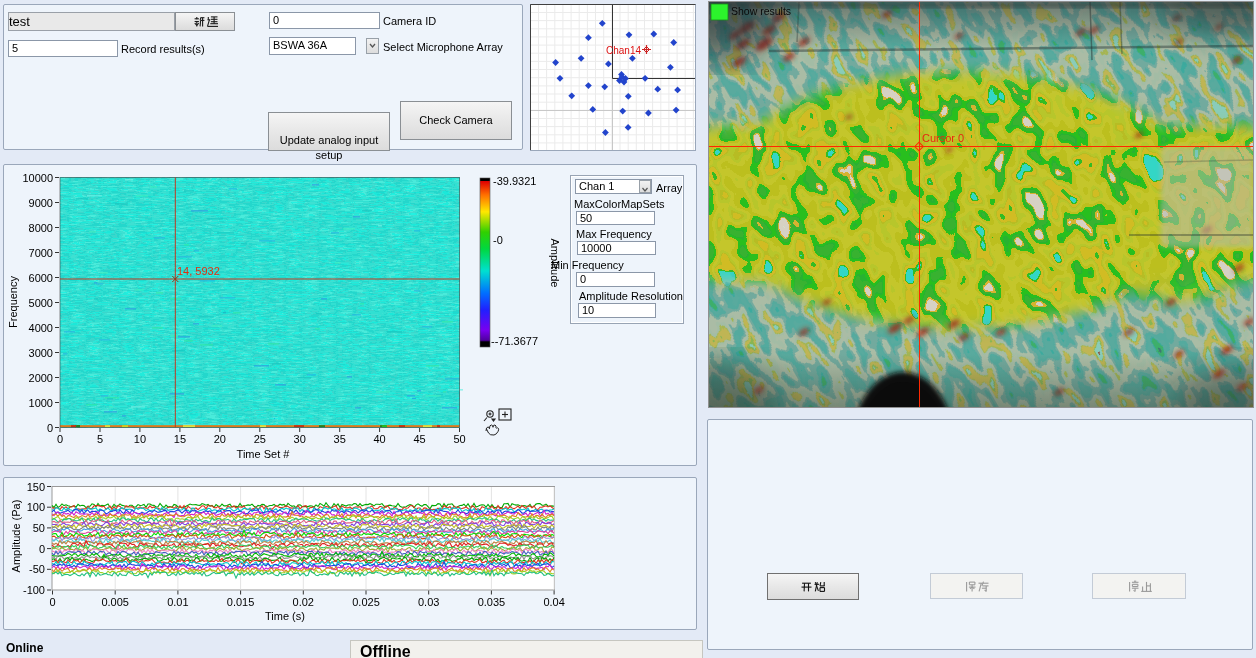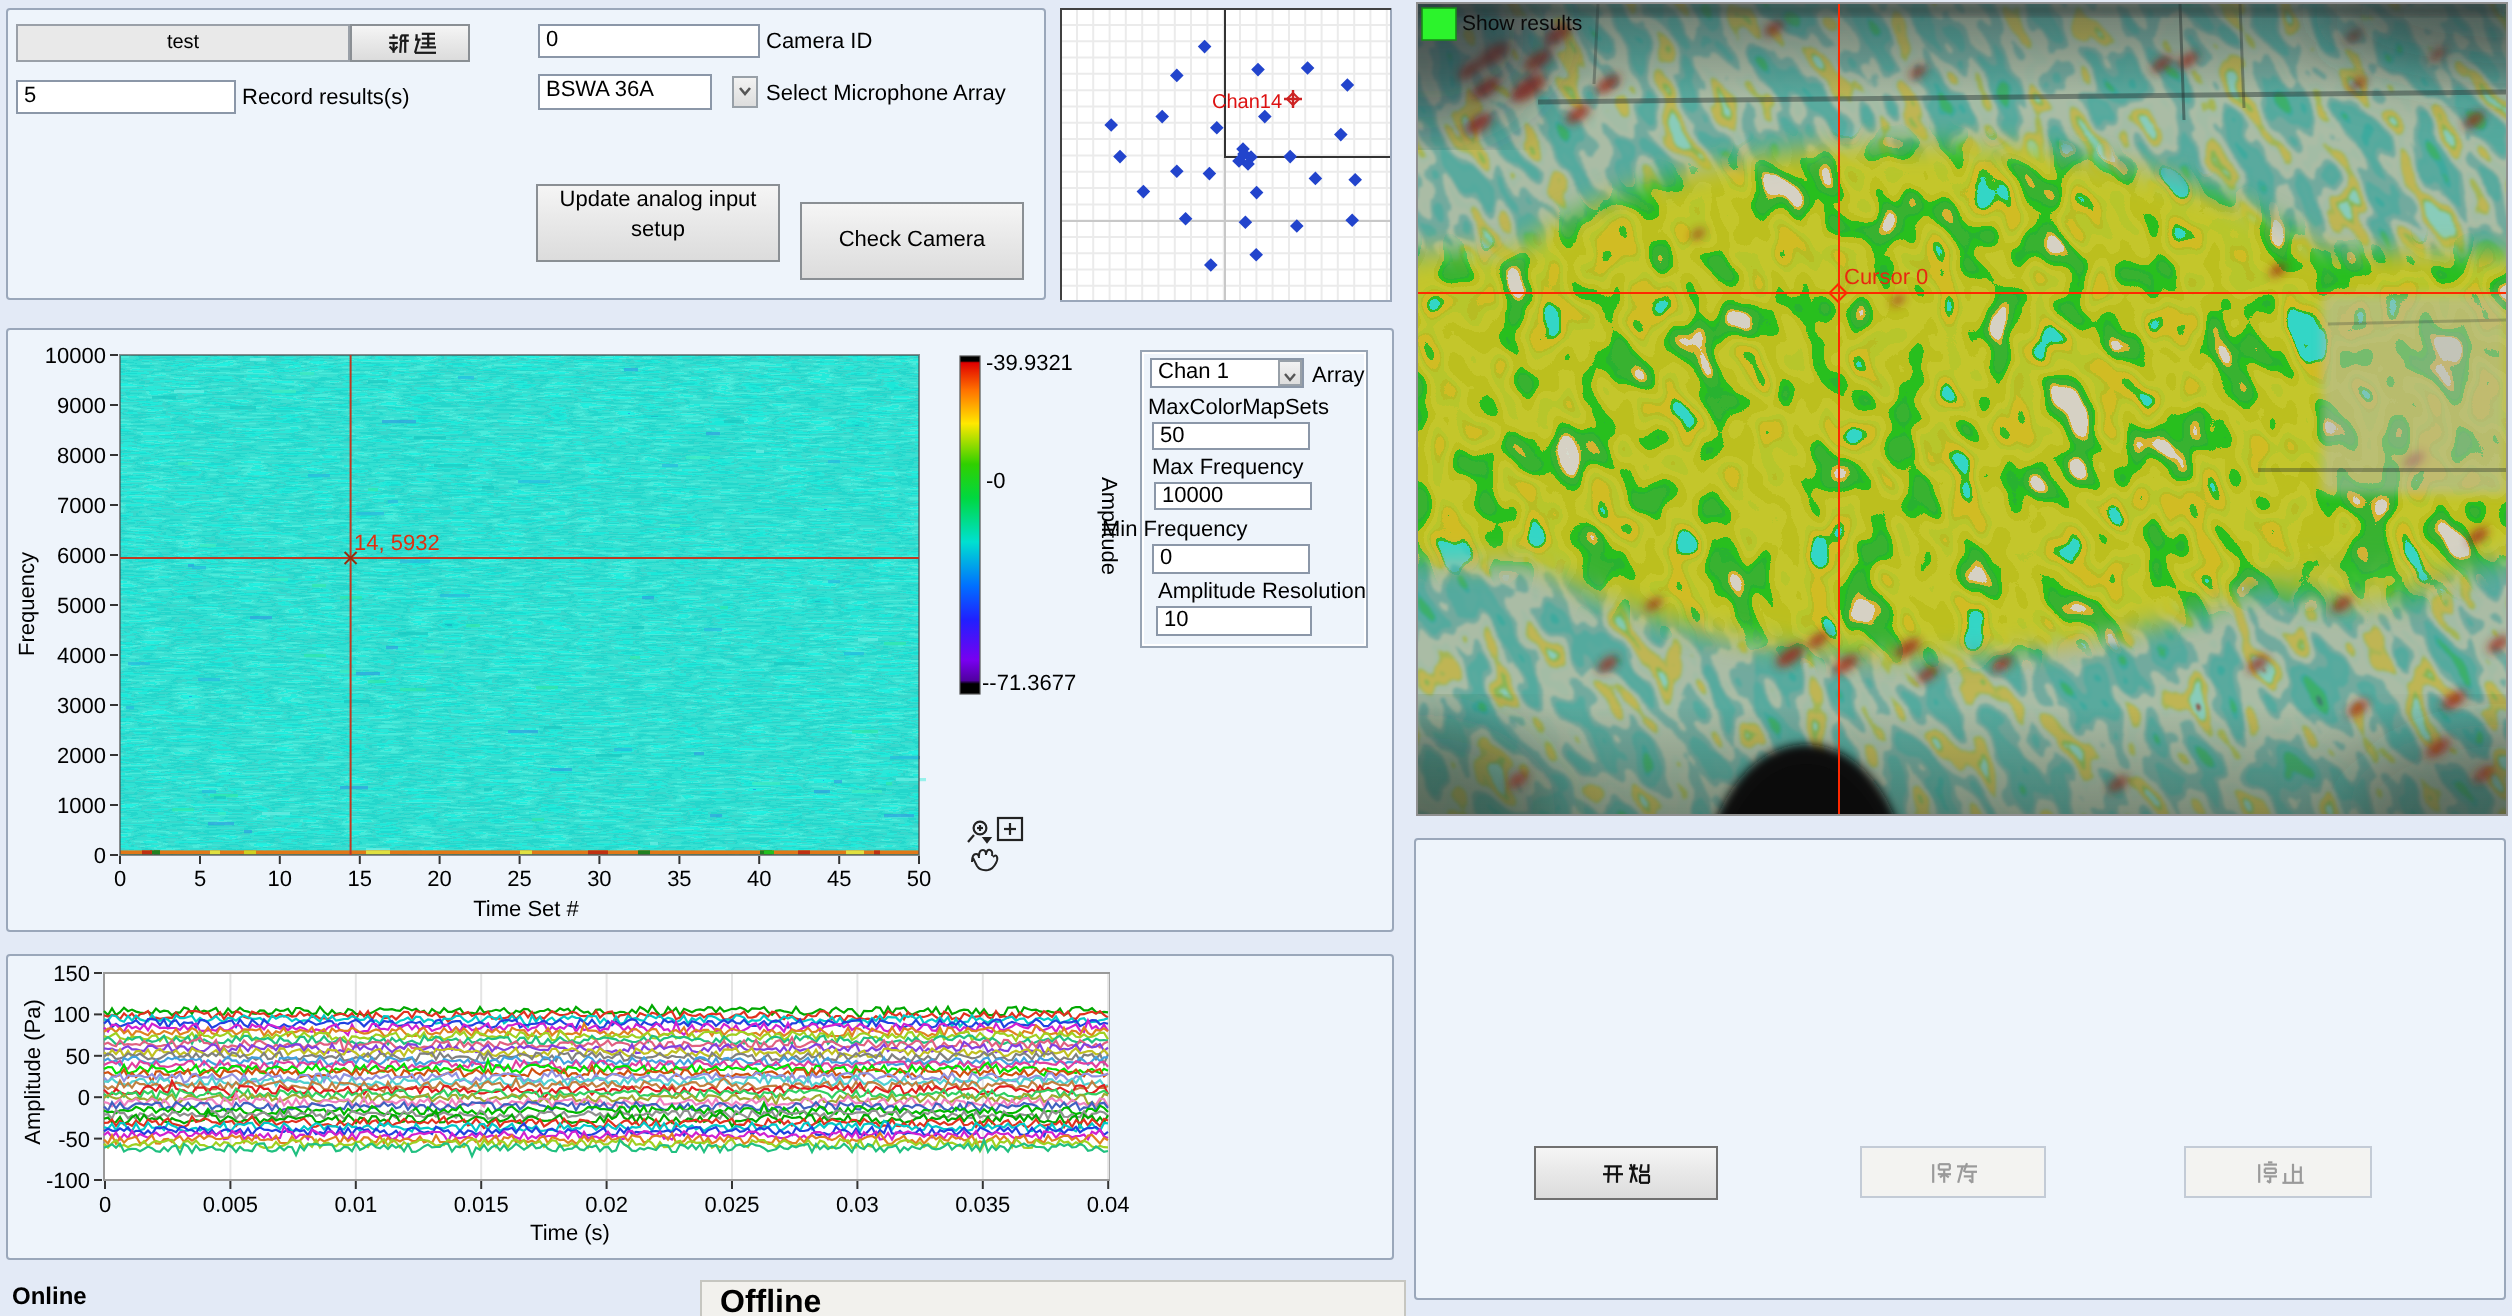--- a/index.html
+++ b/index.html
@@ -6,32 +6,32 @@
  font-family:"Liberation Sans",sans-serif;color:#000}
 .abs{position:absolute}
 .panel{position:absolute;background:#eef4fb;border:1px solid #9aa7ba;border-radius:2px}
 .inp{position:absolute;background:#fff;border:1px solid #8b97a8;font-size:11px;line-height:14px;padding-left:3px}
 .lbl{position:absolute;font-size:11px;white-space:nowrap}
 .btn{position:absolute;background:linear-gradient(#f5f5f5,#e9e9e9 45%,#dcdcdc);border:1px solid #8a8f94;
  text-align:center;font-size:11px}
 </style></head>
 <body>
 <div class="panel" style="left:3px;top:4px;width:520px;height:146px"></div>
-<div class="abs" style="left:8px;top:12px;width:167px;height:19px;background:#e9e9e9;border:1px solid #9aa0a8;text-align:center;font-size:10px;line-height:18px">test</div>
+<div class="abs" style="left:8px;top:12px;width:167px;height:19px;background:#e9e9e9;border:1px solid #9aa0a8;font-size:13px;line-height:18px">test</div>
 <div class="btn" style="left:175px;top:12px;width:60px;height:19px"></div>
 <div class="inp" style="left:8px;top:40px;width:110px;height:17px">5</div>
 <div class="lbl" style="left:121px;top:43px">Record results(s)</div>
 <div class="inp" style="left:269px;top:12px;width:111px;height:17px">0</div>
 <div class="lbl" style="left:383px;top:15px">Camera ID</div>
 <div class="inp" style="left:269px;top:37px;width:87px;height:18px">BSWA 36A</div>
 <div class="abs" style="left:366px;top:38px;width:13px;height:16px;background:linear-gradient(#f2f2f2,#ddd);border:1px solid #98a0a8"><svg width="11" height="14">
       <path d="M3 5 L5.5 8 L8 5" stroke="#555" stroke-width="1.3" fill="none"></path>
     </svg></div>
 <div class="lbl" style="left:383px;top:41px">Select Microphone Array</div>
-<div class="btn" style="left:268px;top:92px;width:122px;height:39px;line-height:15px;padding-top:0">Update analog input<br>setup</div>
+<div class="btn" style="left:268px;top:112px;width:122px;height:39px;line-height:15px;padding-top:20px">Update analog input<br>setup</div>
 <div class="btn" style="left:400px;top:101px;width:112px;height:39px;line-height:37px">Check Camera</div>
 <svg class="abs" style="left:175px;top:12px" width="60" height="19">
     <line x1="19.6" y1="6.8" x2="23.9" y2="6.8" stroke="#1a1a1a" stroke-width="1.1"></line>
     <line x1="21.8" y1="5.1" x2="21.8" y2="7.3" stroke="#1a1a1a" stroke-width="1.1"></line>
     <line x1="19.6" y1="9.5" x2="23.9" y2="9.5" stroke="#1a1a1a" stroke-width="1.1"></line>
     <line x1="21.8" y1="9.5" x2="21.8" y2="14.4" stroke="#1a1a1a" stroke-width="1.1"></line>
     <line x1="19.8" y1="11.2" x2="21.8" y2="13.3" stroke="#1a1a1a" stroke-width="1.1"></line>
     <line x1="23.7" y1="11.2" x2="21.8" y2="13.3" stroke="#1a1a1a" stroke-width="1.1"></line>
     <line x1="25.6" y1="5.7" x2="29.4" y2="5.7" stroke="#1a1a1a" stroke-width="1.1"></line>
     <line x1="25.8" y1="5.7" x2="25.1" y2="8.4" stroke="#1a1a1a" stroke-width="1.1"></line>

